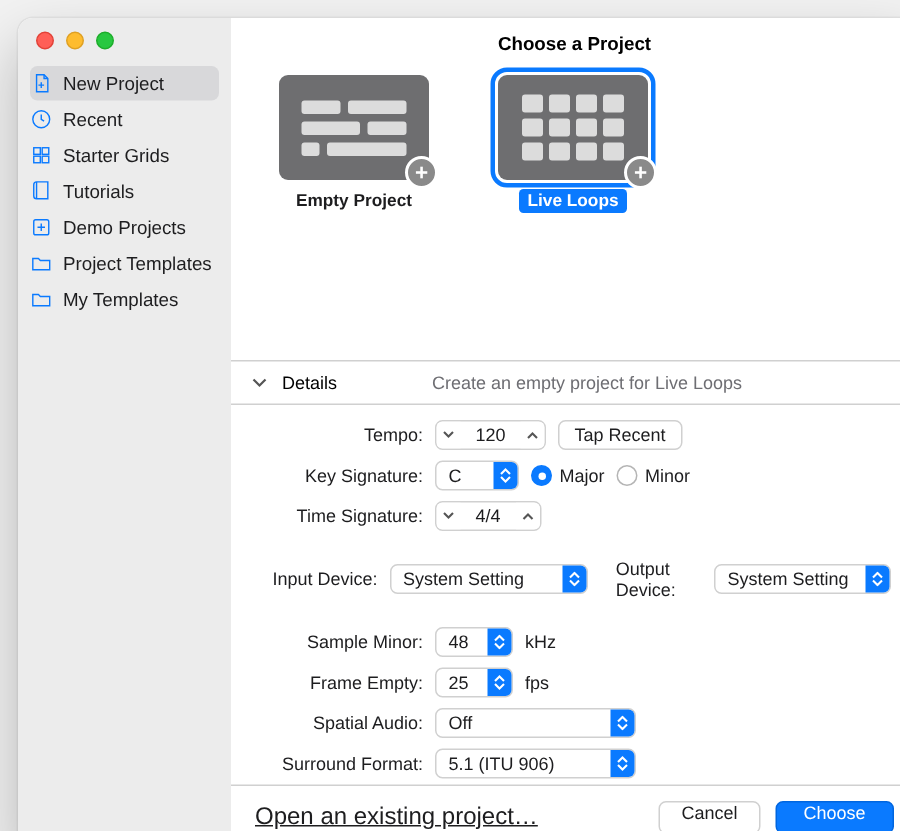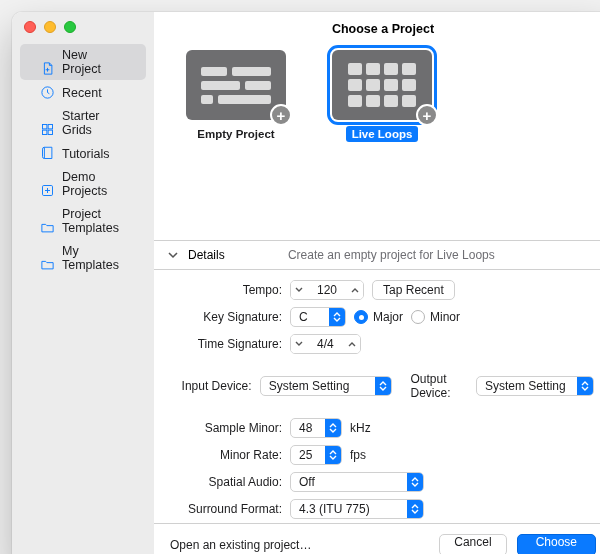--- a/index.html
+++ b/index.html
@@ -21,21 +21,21 @@
     border-radius:10px;box-shadow:0 18px 40px rgba(0,0,0,.25),0 0 0 1px rgba(0,0,0,.05);
     display:flex;flex-direction:column;overflow:hidden;position:relative;
   }
   .traffic{position:absolute;top:9px;left:12px;display:flex;gap:8px;z-index:5}
   .dot{width:12px;height:12px;border-radius:50%;}
   .red{background:#ff5f57;border:.5px solid #e24238}
   .yellow{background:#febc2e;border:.5px solid #dfa023}
   .green{background:#28c840;border:.5px solid #1dad2a}
   .body{flex:1;display:flex;min-height:0;}
   .sidebar{width:142px;background:var(--sidebar);padding:32px 8px 8px 8px;display:flex;flex-direction:column;gap:1px;}
-  .side-item{display:flex;align-items:flex-end;gap:7px;padding:4px 20px;border-radius:5px;font-size:12.5px;color:var(--text);cursor:default;}
+  .side-item{display:flex;align-items:flex-end;gap:7px;padding:4px 0;border-radius:5px;font-size:12.5px;color:var(--text);cursor:default;}
   .side-item.selected{background:var(--row-sel);}
   .side-icon{width:15px;height:15px;display:flex;align-items:center;justify-content:center;color:var(--blue);}
   .side-icon svg{width:15px;height:15px;stroke:currentColor;fill:none;stroke-width:1.5;}
   .main{flex:1;display:flex;flex-direction:column;min-width:0;}
   .heading{font-size:12.5px;font-weight:700;text-align:center;padding:10px 0 6px;}
   .tiles{display:flex;gap:46px;padding:8px 0 8px 32px;}
   .tile-wrap{display:flex;flex-direction:column;align-items:center;gap:6px;}
   .tile{width:100px;height:70px;background:var(--tile);border-radius:6px;position:relative;display:flex;align-items:center;justify-content:center;}
   .tile.selected-tile{outline:3px solid var(--blue);outline-offset:2px;}
   .tile-cap{font-size:11.5px;font-weight:600;color:var(--text);padding:2px 6px;border-radius:3px;}
@@ -66,21 +66,21 @@
   .rdot.on{border-color:var(--blue);background:var(--blue);}
   .rdot.on::after{content:"";width:5px;height:5px;border-radius:50%;background:#fff;}
   .check{width:14px;height:14px;border-radius:3px;background:var(--blue);display:inline-flex;align-items:center;justify-content:center;color:#fff;}
   .check svg{width:10px;height:10px;stroke:#fff;stroke-width:2.4;fill:none;}
   .sect-gap{height:4px;}
   .unit{color:var(--text);}
   .footer{border-top:1px solid var(--border);padding:10px 16px;display:flex;align-items:center;gap:10px;}
   .footer .grow{flex:1;}
   .btn-primary{background:var(--blue);color:#fff;border:1px solid var(--blue-dark);height:22px;padding:0 18px;border-radius:5px;font-size:12px;font-weight:500;cursor:default;}
   .btn-secondary{background:#fff;color:var(--text);border:1px solid var(--border);height:22px;padding:0 14px;border-radius:5px;font-size:12px;cursor:default;}
-  .link{font-size:12px;color:var(--text);cursor:default;}
+  .link{font-size:16px;color:var(--text);cursor:default;text-decoration:underline;}
 </style>
 </head>
 <body>
 
 <div class="window">
 
   <div class="traffic">
     <div class="dot red"></div>
     <div class="dot yellow"></div>
     <div class="dot green"></div>
@@ -315,21 +315,21 @@
                 </svg>
               <svg viewBox="0 0 8 5">
                   <path d="M1 1l3 3 3-3" fill="none" stroke="#fff" stroke-width="1.4"></path>
                 </svg>
             </span>
           </span>
           <span class="unit">kHz</span>
         </div>
 
         <div class="frow">
-          <span class="lab">Minor Rate:</span>
+          <span class="lab">Frame Empty:</span>
           <span class="select" style="min-width:52px">
             <span class="val">25</span>
             <span class="arrows">
               <svg viewBox="0 0 8 5">
                   <path d="M1 4l3-3 3 3" fill="none" stroke="#fff" stroke-width="1.4"></path>
                 </svg>
               <svg viewBox="0 0 8 5">
                   <path d="M1 1l3 3 3-3" fill="none" stroke="#fff" stroke-width="1.4"></path>
                 </svg>
             </span>
@@ -348,21 +348,21 @@
               <svg viewBox="0 0 8 5">
                   <path d="M1 1l3 3 3-3" fill="none" stroke="#fff" stroke-width="1.4"></path>
                 </svg>
             </span>
           </span>
         </div>
 
         <div class="frow">
           <span class="lab">Surround Format:</span>
           <span class="select" style="min-width:134px">
-            <span class="val">4.3 (ITU 775)</span>
+            <span class="val">5.1 (ITU 906)</span>
             <span class="arrows">
               <svg viewBox="0 0 8 5">
                   <path d="M1 4l3-3 3 3" fill="none" stroke="#fff" stroke-width="1.4"></path>
                 </svg>
               <svg viewBox="0 0 8 5">
                   <path d="M1 1l3 3 3-3" fill="none" stroke="#fff" stroke-width="1.4"></path>
                 </svg>
             </span>
           </span>
         </div>

